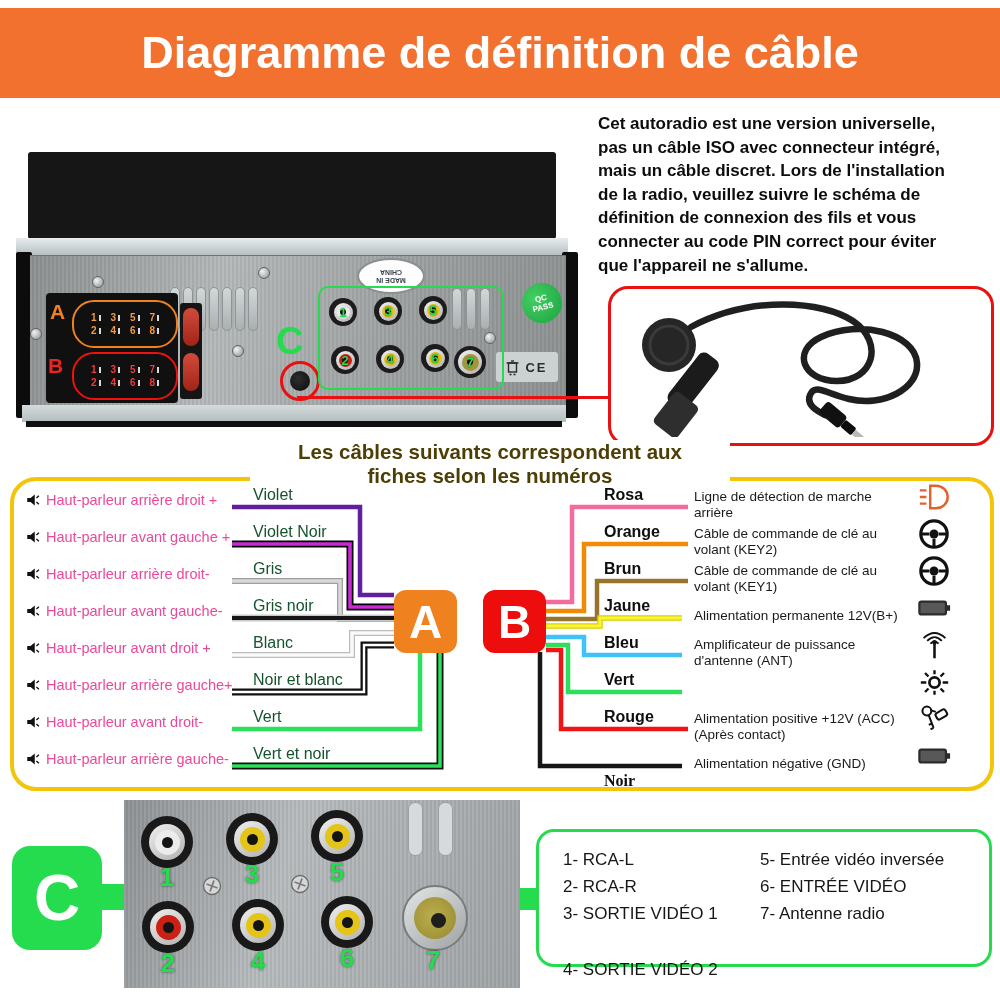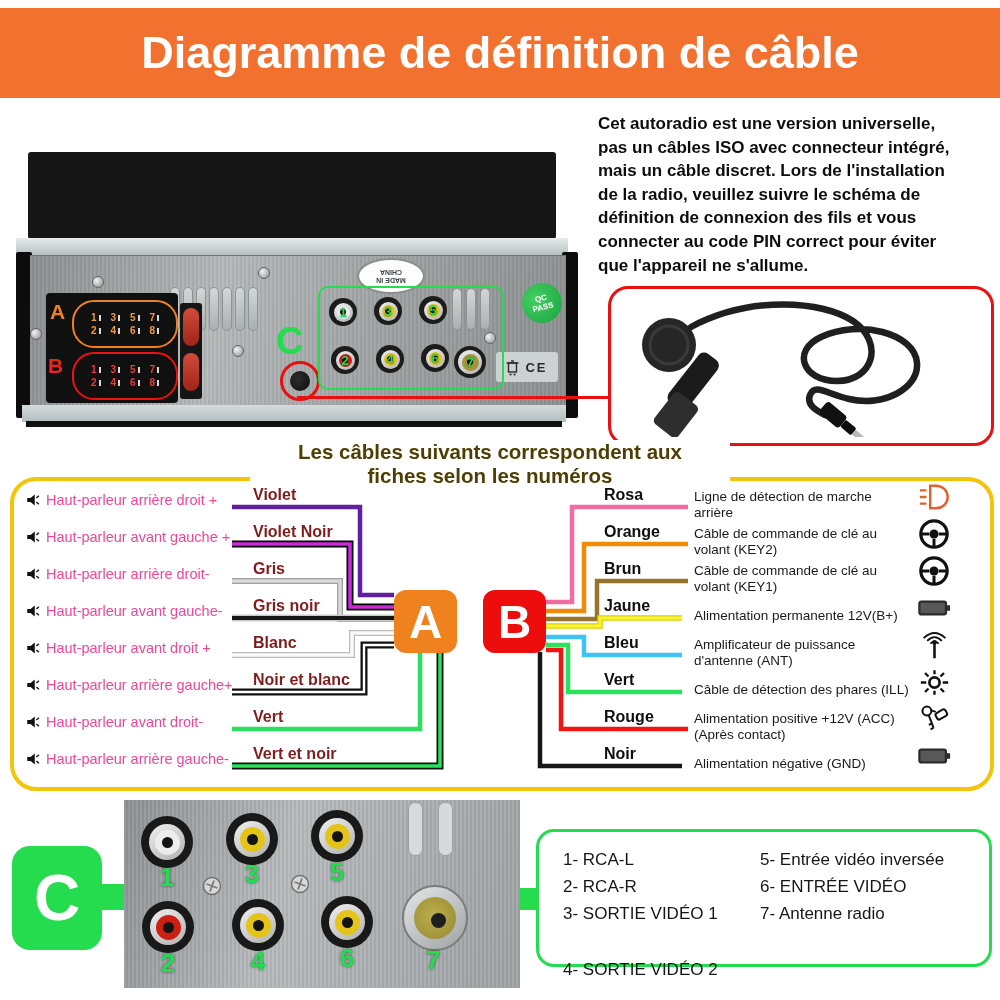--- a/index.html
+++ b/index.html
@@ -54,21 +54,21 @@
   .panelC{left:276px;top:320px;font-size:38px;font-weight:bold;color:#25DC4F;}
   .redline{left:297px;top:396px;width:315px;height:3px;background:#E81010;}
   .micbox{left:608px;top:286px;width:380px;height:154px;border:3px solid #E81010;border-radius:20px;background:#fff;}
   
   .ybox{left:10px;top:477px;width:976px;height:306px;border:4px solid #F2C40A;border-radius:26px;background:#fff;z-index:1;}
   .wtitle{left:250px;top:440px;width:480px;text-align:center;background:#fff;z-index:6;
       color:#4D3E04;font-weight:bold;font-size:20.5px;line-height:24px;}
   .wiresvg{left:0;top:0;width:1000px;height:1000px;z-index:2;pointer-events:none;}
   .lrow{position:absolute;left:26px;height:20px;display:flex;align-items:center;gap:5px;z-index:3;}
   .lrow .llabel{font-size:14.5px;color:#ec4899;white-space:nowrap;}
-  .wname{position:absolute;left:253px;font-weight:bold;font-size:16px;color:#7f1d1d;z-index:3;white-space:nowrap;}
+  .wname{position:absolute;left:253px;font-weight:normal;font-size:16px;color:#14532d;z-index:3;white-space:nowrap;}
   .rname{position:absolute;left:604px;font-weight:bold;font-size:16px;color:#0e0e0e;z-index:3;white-space:nowrap;}
   .rdesc{position:absolute;left:694px;width:220px;height:46px;display:flex;align-items:center;z-index:3;
       font-size:13.5px;line-height:16.5px;color:#1a1a1a;}
   .ricon{position:absolute;left:914px;width:40px;height:40px;display:flex;align-items:center;justify-content:center;z-index:3;}
   .conn{position:absolute;width:63px;height:63px;border-radius:12px;display:flex;align-items:center;justify-content:center;
       color:#fff;font-size:46px;font-weight:bold;z-index:4;}
   .connA{left:394px;top:590px;background:#F0811F;}
   .connB{left:483px;top:590px;background:#EE0D0D;}
   
   .cbox{left:12px;top:846px;width:90px;height:104px;border-radius:18px;background:#25DC4F;display:flex;align-items:center;justify-content:center;
@@ -95,21 +95,21 @@
 <body>
 
 <div id="stage">
 
   <div class="abs hdr">
     <div class="hdr-title">Diagramme de définition de câble</div>
   </div>
 
   <div class="abs intro">
     <div>Cet autoradio est une version universelle,</div>
-    <div>pas un câbles ISO avec connecteur intégré,</div>
+    <div>pas un câble ISO avec connecteur intégré,</div>
     <div>mais un câble discret. Lors de l'installation</div>
     <div>de la radio, veuillez suivre le schéma de</div>
     <div>définition de connexion des fils et vous</div>
     <div>connecter au code PIN correct pour éviter</div>
     <div>que l'appareil ne s'allume.</div>
   </div>
 
   <div class="abs r-topbox"></div>
   <div class="abs r-graytop"></div>
   <div class="abs r-capL"></div>
@@ -375,28 +375,27 @@
   <div class="conn connA">A</div>
   <div class="conn connB">B</div>
 
   <div class="rname" style="top:486px;">Rosa</div>
   <div class="rname" style="top:523px;">Orange</div>
   <div class="rname" style="top:560px;">Brun</div>
   <div class="rname" style="top:597px;">Jaune</div>
   <div class="rname" style="top:634px;">Bleu</div>
   <div class="rname" style="top:671px;">Vert</div>
   <div class="rname" style="top:708px;">Rouge</div>
-  <div class="rname" style="top:745px;">Noir</div>
+  <div class="rname" style="top:772px;font-family:Liberation Serif, serif;">Noir</div>
 
   <div class="rdesc" style="top:482px;">Ligne de détection de marche arrière</div>
   <div class="rdesc" style="top:519px;">Câble de commande de clé au volant (KEY2)</div>
   <div class="rdesc" style="top:556px;">Câble de commande de clé au volant (KEY1)</div>
   <div class="rdesc" style="top:593px;">Alimentation permanente 12V(B+)</div>
   <div class="rdesc" style="top:630px;">Amplificateur de puissance d'antenne (ANT)</div>
-  <div class="rdesc" style="top:667px;">Câble de détection des phares (ILL)</div>
   <div class="rdesc" style="top:704px;">Alimentation positive +12V (ACC) (Après contact)</div>
   <div class="rdesc" style="top:741px;">Alimentation négative (GND)</div>
 
   <div class="ricon" style="top:477px;">
     <svg width="34" height="30" viewBox="0 0 36 30" fill="none" stroke="#E2622F" stroke-width="2.6">
       <path d="M14,3 L20,3 A12.5,12 0 0 1 20,27 L14,27 Z"></path>
         <path d="M3,8 H10 M3,15 H10 M3,22 H10"></path>
     </svg>
   </div>
   <div class="ricon" style="top:514px;">

